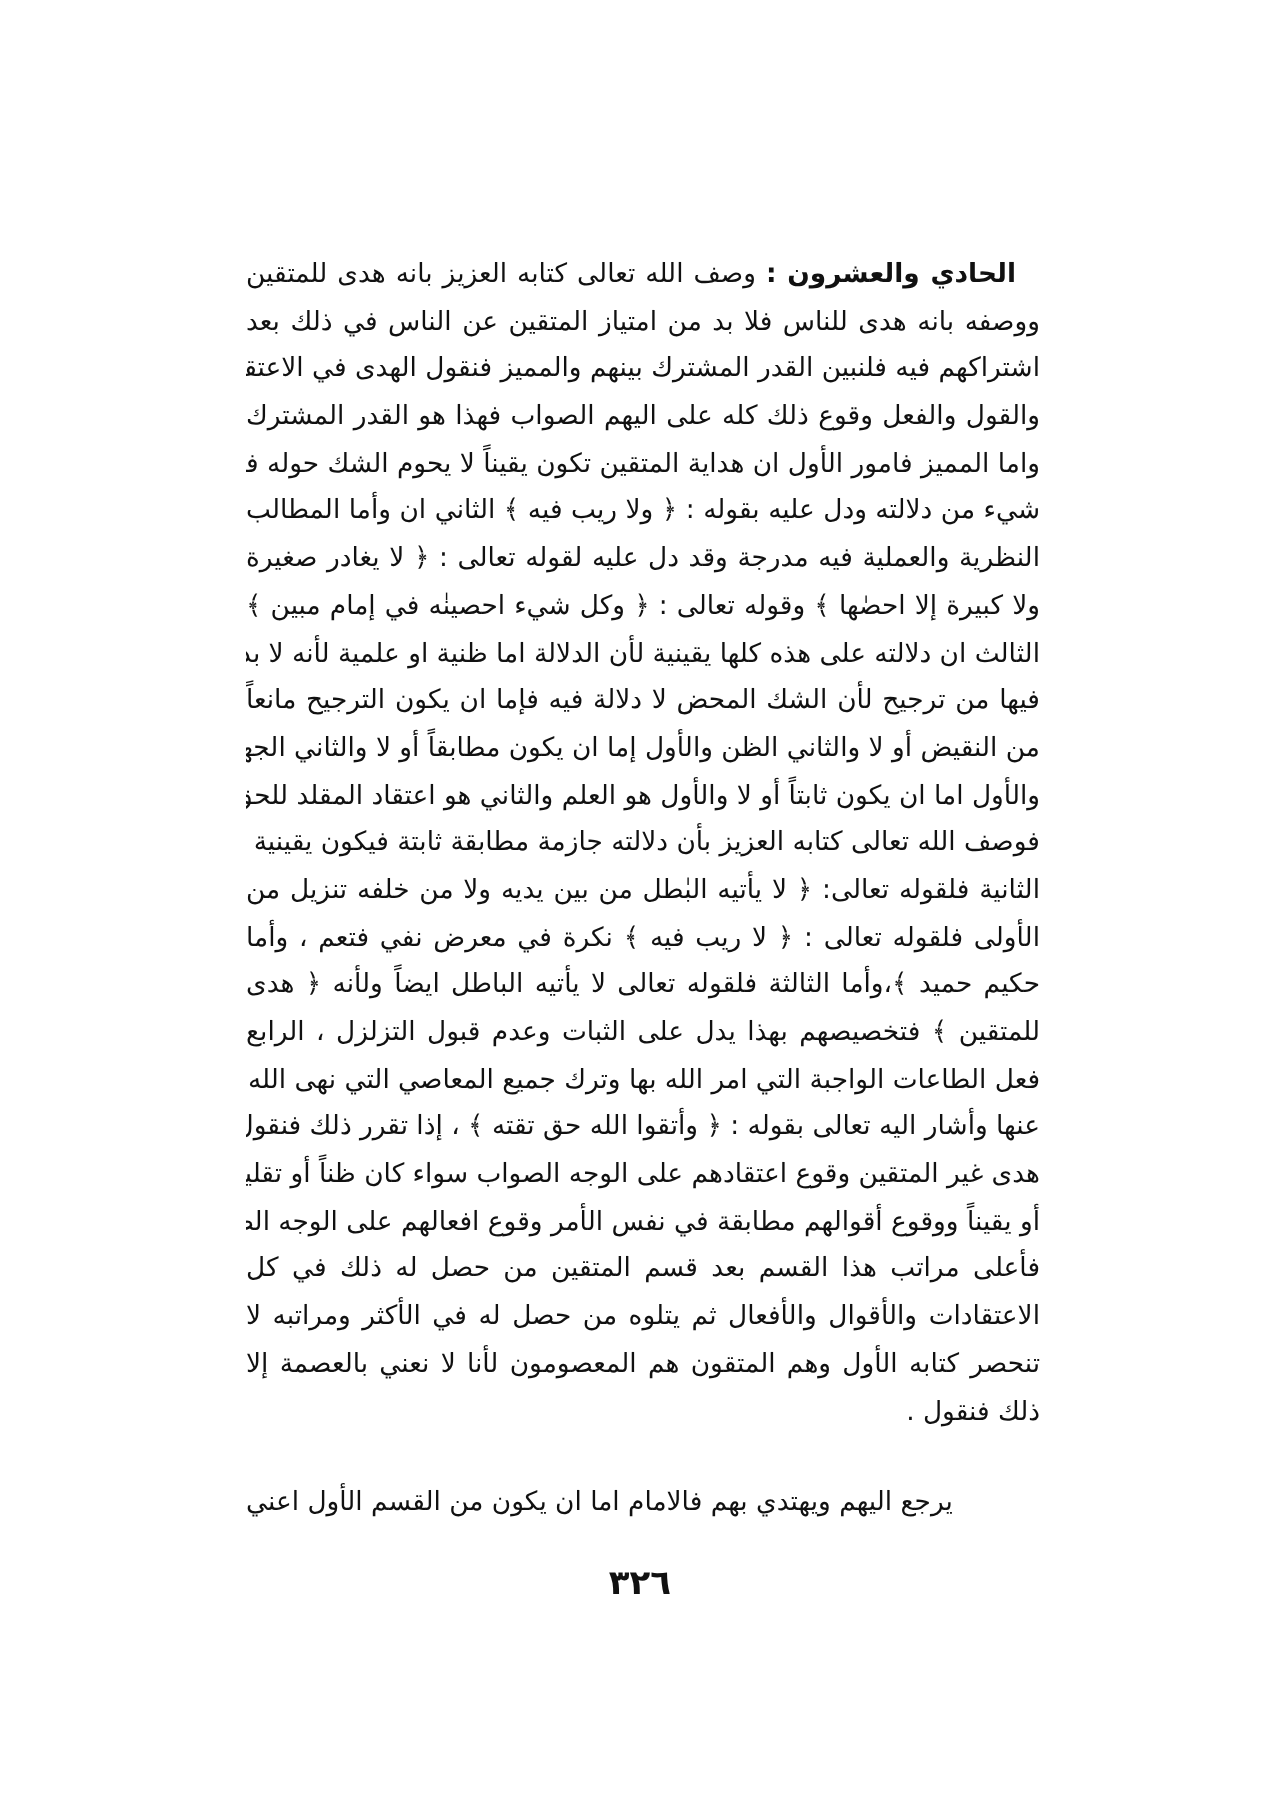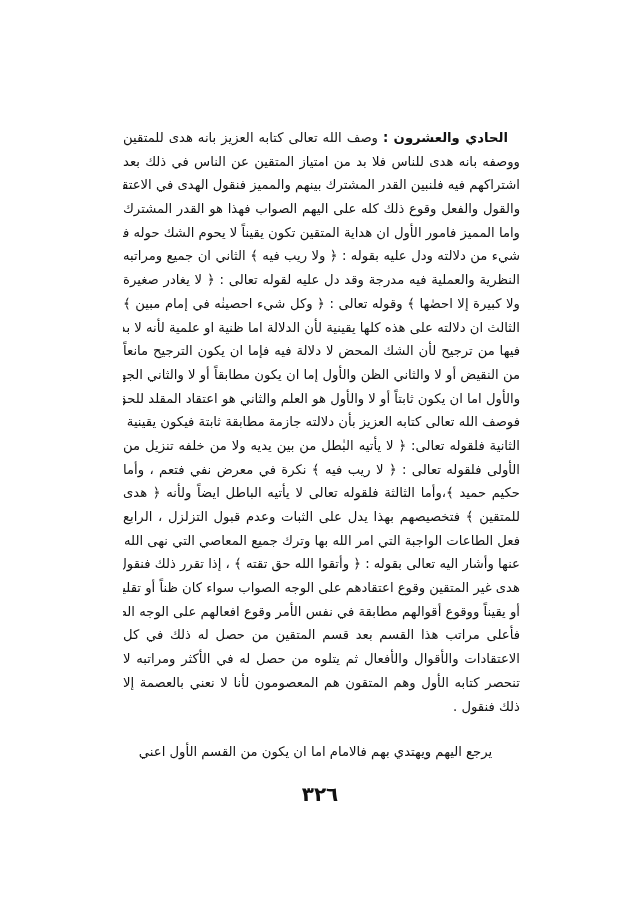--- a/index.html
+++ b/index.html
@@ -51,47 +51,47 @@
     }
     .footnote {
       position: absolute;
       left: 123px;
       top: 740px;
       width: 397px;
       direction: rtl;
       font-size: 13.2px;
       line-height: 24px;
       white-space: nowrap;
-      text-align: center;
+      text-align: left;
       padding-right: 12px;
       box-sizing: border-box;
       letter-spacing: -0.2px;
     }
     .page-number {
       position: absolute;
       left: 290px;
       top: 782px;
       width: 60px;
       text-align: center;
-      font-size: 20px;
+      font-size: 17px;
       font-weight: bold;
       direction: rtl;
     }
   </style>
 </head>
 <body>
 
 <div class="page">
   <div class="body-text">
     <div class="line first"><span class="bold">الحادي والعشرون :</span> <span>وصف الله تعالى كتابه العزيز بانه هدى للمتقين</span></div>
     <div class="line">ووصفه بانه هدى للناس فلا بد من امتياز المتقين عن الناس في ذلك بعد</div>
     <div class="line">اشتراكهم فيه فلنبين القدر المشترك بينهم والمميز فنقول الهدى في الاعتقاد</div>
     <div class="line">والقول والفعل وقوع ذلك كله على اليهم الصواب فهذا هو القدر المشترك</div>
     <div class="line">واما المميز فامور الأول ان هداية المتقين تكون يقيناً لا يحوم الشك حوله في</div>
-    <div class="line">شيء من دلالته ودل عليه بقوله : ﴿ ولا ريب فيه ﴾ الثاني ان جميع ومراتبه</div>
+    <div class="line">شيء من دلالته ودل عليه بقوله : ﴿ ولا ريب فيه ﴾ الثاني ان وأما المطالب</div>
     <div class="line">النظرية والعملية فيه مدرجة وقد دل عليه لقوله تعالى : ﴿ لا يغادر صغيرة</div>
     <div class="line">ولا كبيرة إلا احصٰها ﴾ وقوله تعالى : ﴿ وكل شيء احصينٰه في إمام مبين ﴾</div>
     <div class="line">الثالث ان دلالته على هذه كلها يقينية لأن الدلالة اما ظنية او علمية لأنه لا بد</div>
     <div class="line">فيها من ترجيح لأن الشك المحض لا دلالة فيه فإما ان يكون الترجيح مانعاً</div>
     <div class="line">من النقيض أو لا والثاني الظن والأول إما ان يكون مطابقاً أو لا والثاني الجهل</div>
     <div class="line">والأول اما ان يكون ثابتاً أو لا والأول هو العلم والثاني هو اعتقاد المقلد للحق</div>
     <div class="line">فوصف الله تعالى كتابه العزيز بأن دلالته جازمة مطابقة ثابتة فيكون يقينية اما</div>
     <div class="line">الثانية فلقوله تعالى: ﴿ لا يأتيه البٰطل من بين يديه ولا من خلفه تنزيل من</div>
     <div class="line">الأولى فلقوله تعالى : ﴿ لا ريب فيه ﴾ نكرة في معرض نفي فتعم ، وأما</div>
     <div class="line">حكيم حميد ﴾،وأما الثالثة فلقوله تعالى لا يأتيه الباطل ايضاً ولأنه ﴿ هدى</div>

